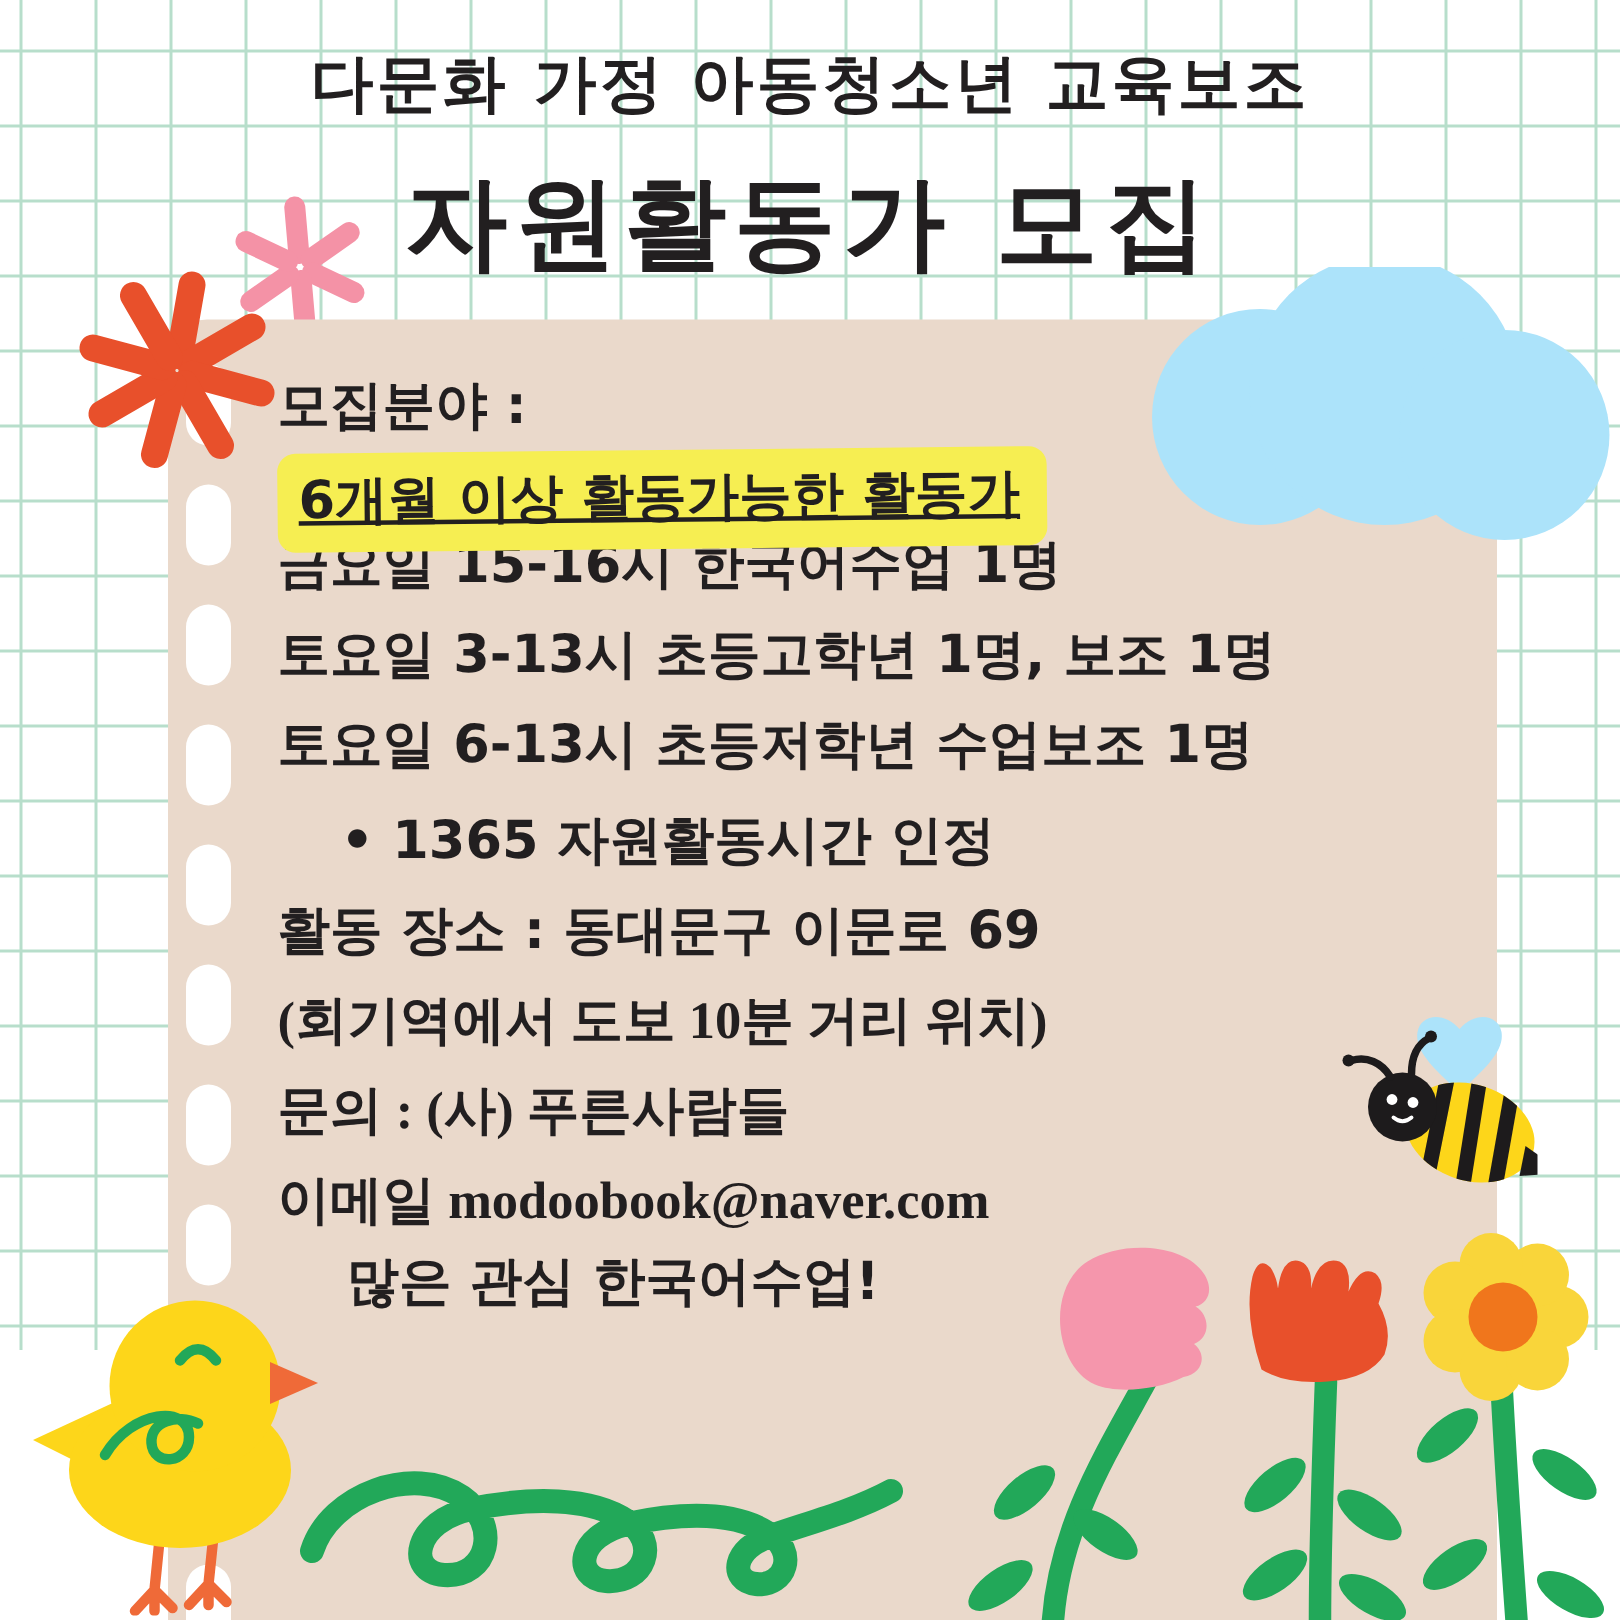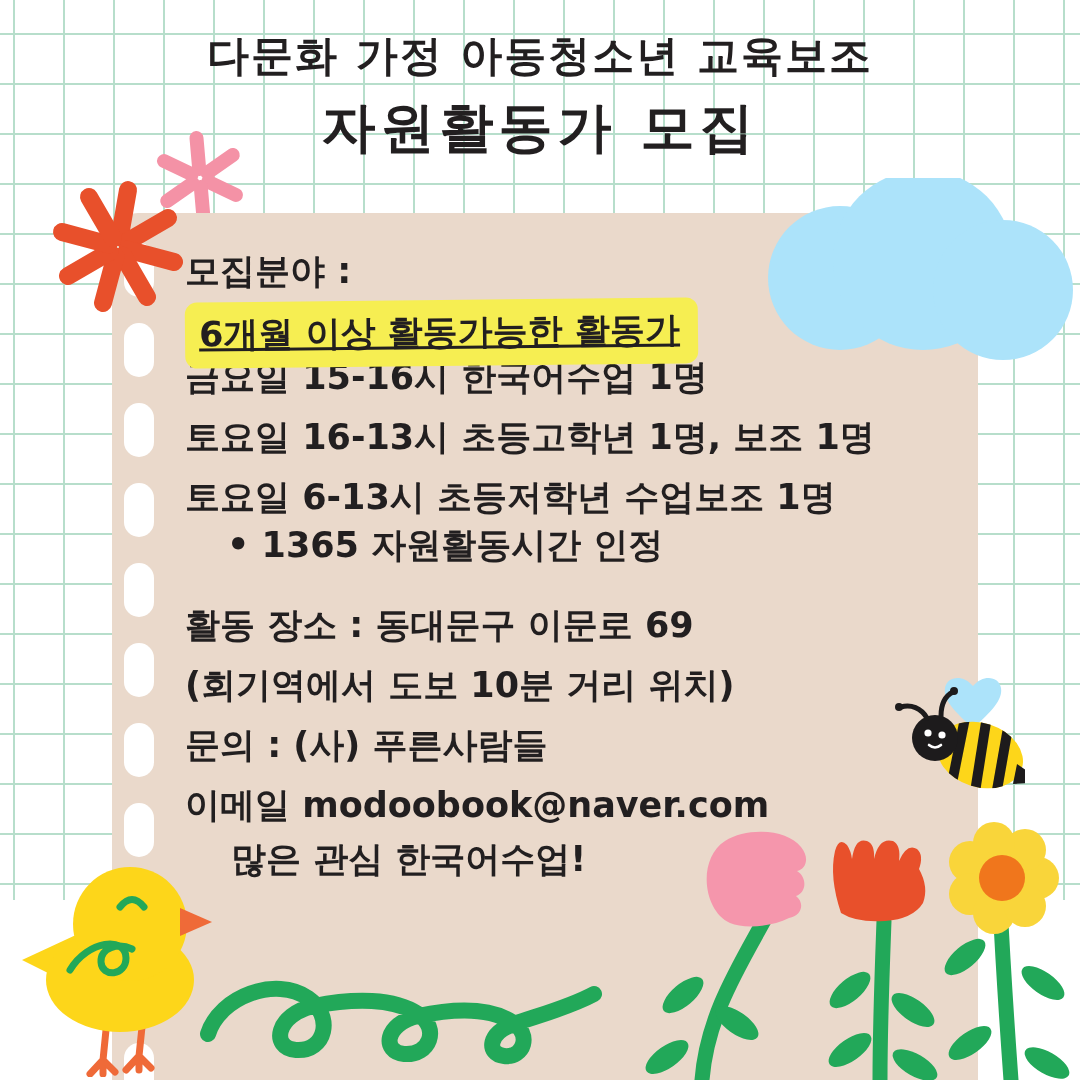--- a/index.html
+++ b/index.html
@@ -10,38 +10,38 @@
             background-color:#ffffff;
             background-image:
               linear-gradient(to right,#b7decb 2px,transparent 2px),
               linear-gradient(to bottom,#b7decb 2px,transparent 2px);
             background-size:50px 50px;
             background-position:13px 33px; }
 
   
   .header { position:absolute; left:0; top:28px; width:1080px; text-align:center; z-index:2; color:#221f20; }
   .subtitle { font-size:42px; font-weight:700; letter-spacing:2px; }
-  .title { margin-top:8px; font-size:54px; font-weight:800; letter-spacing:5px; }
+  .title { margin-top:20px; font-size:68px; font-weight:800; letter-spacing:5px; }
 
   
   .paper { position:absolute; left:112px; top:213px; width:866px; height:867px;
-           background:#ead9cb; border-radius:26px 26px 0 0; z-index:2; }
+           background:#ead9cb; border-radius:26px 26px 0 0; z-index:2;padding-left:20px; }
   .holes { position:absolute; left:12px; top:30px; display:flex; flex-direction:column; gap:26px; }
   .hole  { width:30px; height:54px; border-radius:16px; background:#ffffff; }
 
   .content { position:absolute; left:73px; top:0; right:30px; color:#221f20;
              font-size:35px; font-weight:700; line-height:44px; }
   .line { height:44px; display:flex; align-items:center; white-space:nowrap; }
   .l1  { margin-top:36px; }
   .l2  { margin-top:18px;text-decoration:underline; }
   .l3  { }
   .l4,.l5 { margin-top:16px; }
-  .l6  { margin-top:4px; margin-left:42px; }
-  .l7  { margin-top:36px; }
-  .l8,.l9,.l10,.l11 { margin-top:16px; }
+  .l6  { margin-top:20px; margin-left:42px; }
+  .l7  { margin-top:16px; }
+  .l8,.l9,.l10,.l11 { margin-top:16px;font-family:Liberation Serif, serif; }
   .l12 { margin-top:10px; margin-left:46px; }
 
   .hl { background:#f6ee52; padding:10px 18px 12px 14px; border-radius:12px;
         transform:rotate(-0.6deg); display:inline-block; }
 
   
   .deco { position:absolute; }
   .z1 { z-index:1; } .z3 { z-index:3; }
 </style>
 </head>
@@ -79,21 +79,21 @@
       <span class="hole"></span>
       <span class="hole"></span>
     </div>
 
     <div class="content">
       <div class="line l1">모집분야 :</div>
       <div class="line l2">
           <span class="hl">6개월 이상 활동가능한 활동가</span>
         </div>
       <div class="line l3">금요일 15-16시 한국어수업 1명</div>
-      <div class="line l4">토요일 16-13시 초등고학년 1명, 보조 1명</div>
+      <div class="line l4">토요일 3-13시 초등고학년 1명, 보조 1명</div>
       <div class="line l5">토요일 6-13시 초등저학년 수업보조 1명</div>
       <div class="line l6">• 1365 자원활동시간 인정</div>
       <div class="line l7">활동 장소 : 동대문구 이문로 69</div>
       <div class="line l8">(회기역에서 도보 10분 거리 위치)</div>
       <div class="line l9">문의 : (사) 푸른사람들</div>
       <div class="line l11">이메일 modoobook@naver.com</div>
       <div class="line l12">많은 관심 한국어수업!</div>
     </div>
   </div>
 

